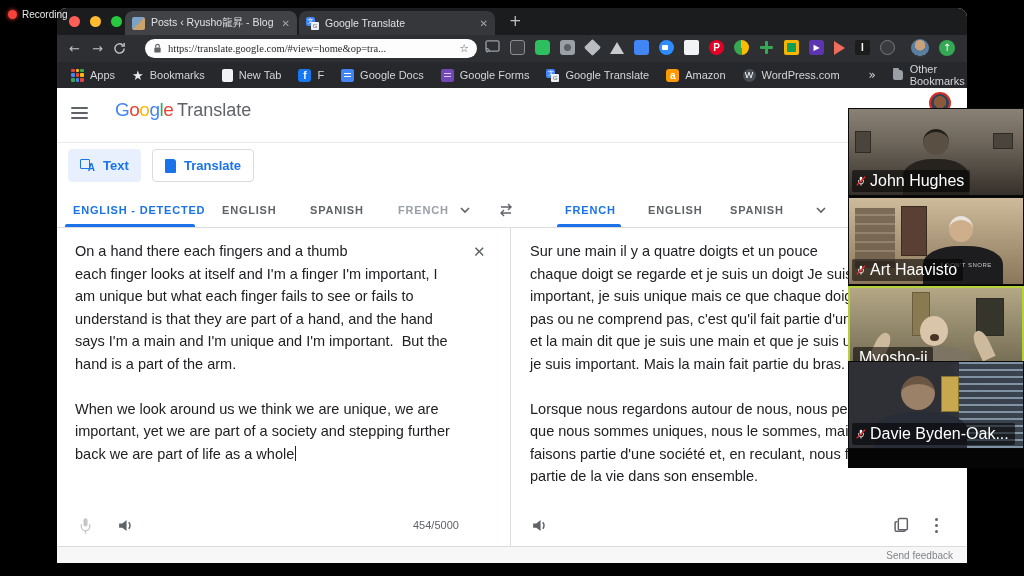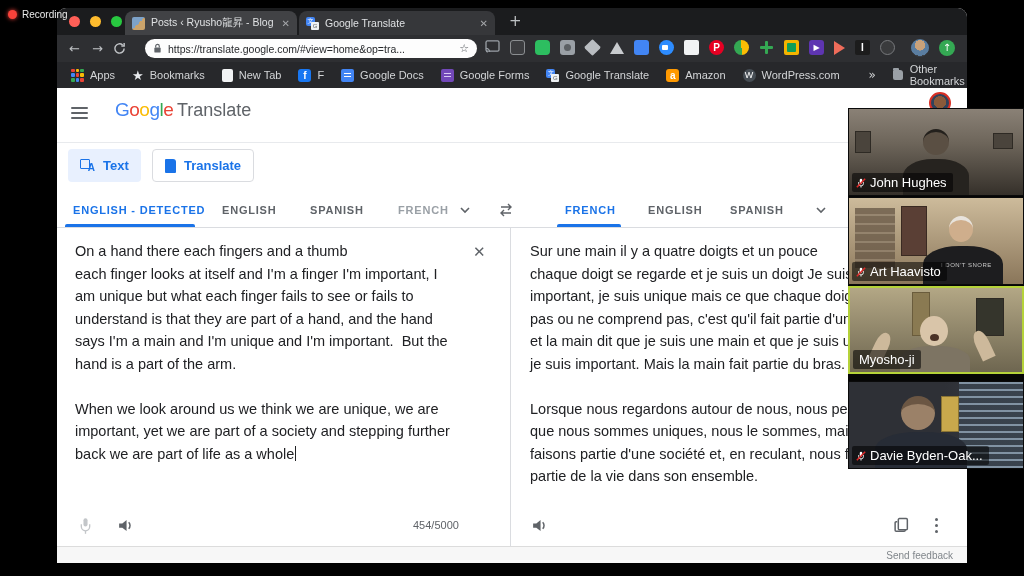--- a/index.html
+++ b/index.html
@@ -27,21 +27,21 @@
   .fav-blog { width:13px; height:13px; border-radius:2px; background:linear-gradient(135deg,#7da2c8 50%,#caa36b 50%); flex:0 0 auto; }
   .fav-gt { position:relative; width:13px; height:13px; flex:0 0 auto; }
   .fav-gt .b1 { position:absolute; left:0; top:0; width:9px; height:9px; background:#4285f4; border-radius:2px; color:#fff; font-size:6px; text-align:center; line-height:9px; }
   .fav-gt .b2 { position:absolute; right:0; bottom:0; width:8px; height:8px; background:#eef1f4; border-radius:1px; color:#5f6368; font-size:6px; text-align:center; line-height:8px; }
   .newtab-btn { position:absolute; left:452px; top:4px; color:#bdc0c3; font-size:15px; font-family:"DejaVu Sans",sans-serif; }
 
   .toolbar { position:relative; height:27px; background:#2e2f32; display:flex; align-items:center; }
   .nav-ic { color:#c0c3c6; font-size:13px; font-family:"DejaVu Sans",sans-serif; margin-left:12px; }
   .nav-ic.reload { margin-left:10px; display:inline-flex; }
   .omnibox { position:absolute; left:88px; top:4px; width:332px; height:19px; background:#fdfdfd; border-radius:10px; display:flex; align-items:center; padding:0 8px; gap:6px; }
-  .url-text { color:#27292c; font-size:10.5px; white-space:nowrap; overflow:hidden; flex:1; }
+  .url-text { color:#27292c; font-size:10.5px; white-space:nowrap; overflow:hidden; flex:1;font-family:Liberation Serif, serif; }
   .omni-star { color:#5f6368; font-size:11px; font-family:"DejaVu Sans",sans-serif; }
   .ext-row { position:absolute; left:428px; top:5px; display:flex; align-items:center; gap:10px; }
   .ext { width:15px; height:15px; flex:0 0 auto; }
   .e1 { border:1.5px solid #8b8e91; border-radius:3px; background:#3c3d40; }
   .e2 { background:#2dbe60; border-radius:4px; }
   .e3 { background:#9aa0a6; border-radius:3px; position:relative; }
   .e3::after { content:""; position:absolute; left:4px; top:4px; width:7px; height:7px; border-radius:50%; background:#5c6064; }
   .e4 { background:#b9bdc1; transform:scale(.8) rotate(45deg); border-radius:2px; }
   .e5 { width:0; height:0; border-left:7px solid transparent; border-right:7px solid transparent; border-bottom:12px solid #c8cbce; background:none; }
   .e6 { background:#4285f4; border-radius:3px; }
@@ -124,30 +124,30 @@
   .ctl { position:absolute; top:429px; }
   .footer-band { position:absolute; left:0; top:458px; width:910px; height:17px; background:#f7f7f7; border-top:1px solid #dcdcdc; }
   .send-feedback { position:absolute; right:14px; top:3px; font-size:10px; color:#80868b; }
 
   
   .vpanel { position:absolute; left:848px; top:108px; width:176px; height:360px; background:#050505; z-index:100; }
   .tile { position:absolute; left:0; width:176px; height:88px; overflow:hidden; border:1px solid #0a0a0a; }
   .tile-1 { top:0; background:linear-gradient(180deg,#8a8176,#6d655a 40%,#35302a); }
   .tile-2 { top:89px; background:linear-gradient(180deg,#cdbb9b,#8a765a); }
   .tile-3 { top:178px; background:linear-gradient(180deg,#b3a785,#6e6650); border:2px solid #b5d23a; }
-  .tile-4 { top:273px; background:linear-gradient(90deg,#2e3036 55%,#3a4048); }
+  .tile-4 { top:253px; background:linear-gradient(90deg,#2e3036 55%,#3a4048); }
   .blinds { position:absolute; right:0; top:0; width:64px; height:88px; background:repeating-linear-gradient(180deg,#8ea2b4 0 2px,#39434e 2px 7px); opacity:.85; }
   .head { position:absolute; border-radius:50%; }
   .torso { position:absolute; border-radius:45% 45% 0 0; }
   .frame { position:absolute; background:#4a443c; border:1px solid #2e2a24; }
   .photo-wall { position:absolute; left:6px; top:10px; width:40px; height:60px; background:repeating-linear-gradient(0deg,#6b5b49 0 7px,#8d7d69 7px 9px),repeating-linear-gradient(90deg,#6b5b49 0 9px,#8d7d69 9px 11px); opacity:.8; }
   .shirt-text { position:absolute; font-size:6px; color:#c9c9c9; letter-spacing:.5px; }
   .name-tag { position:absolute; left:3px; bottom:3px; background:rgba(0,0,0,.55); display:flex; align-items:center; gap:4px; padding:2px 6px 2px 4px; border-radius:2px; }
   .name-tag.nomic { padding-left:6px; }
-  .name-text { color:#fff; font-size:13px; white-space:nowrap; }
+  .name-text { color:#fff; font-size:16px; white-space:nowrap; }
 
   svg { display:block; }
 </style>
 </head>
 <body>
 
 <div class="screen">
 
   <div class="rec">
     <span class="rec-dot"></span>

